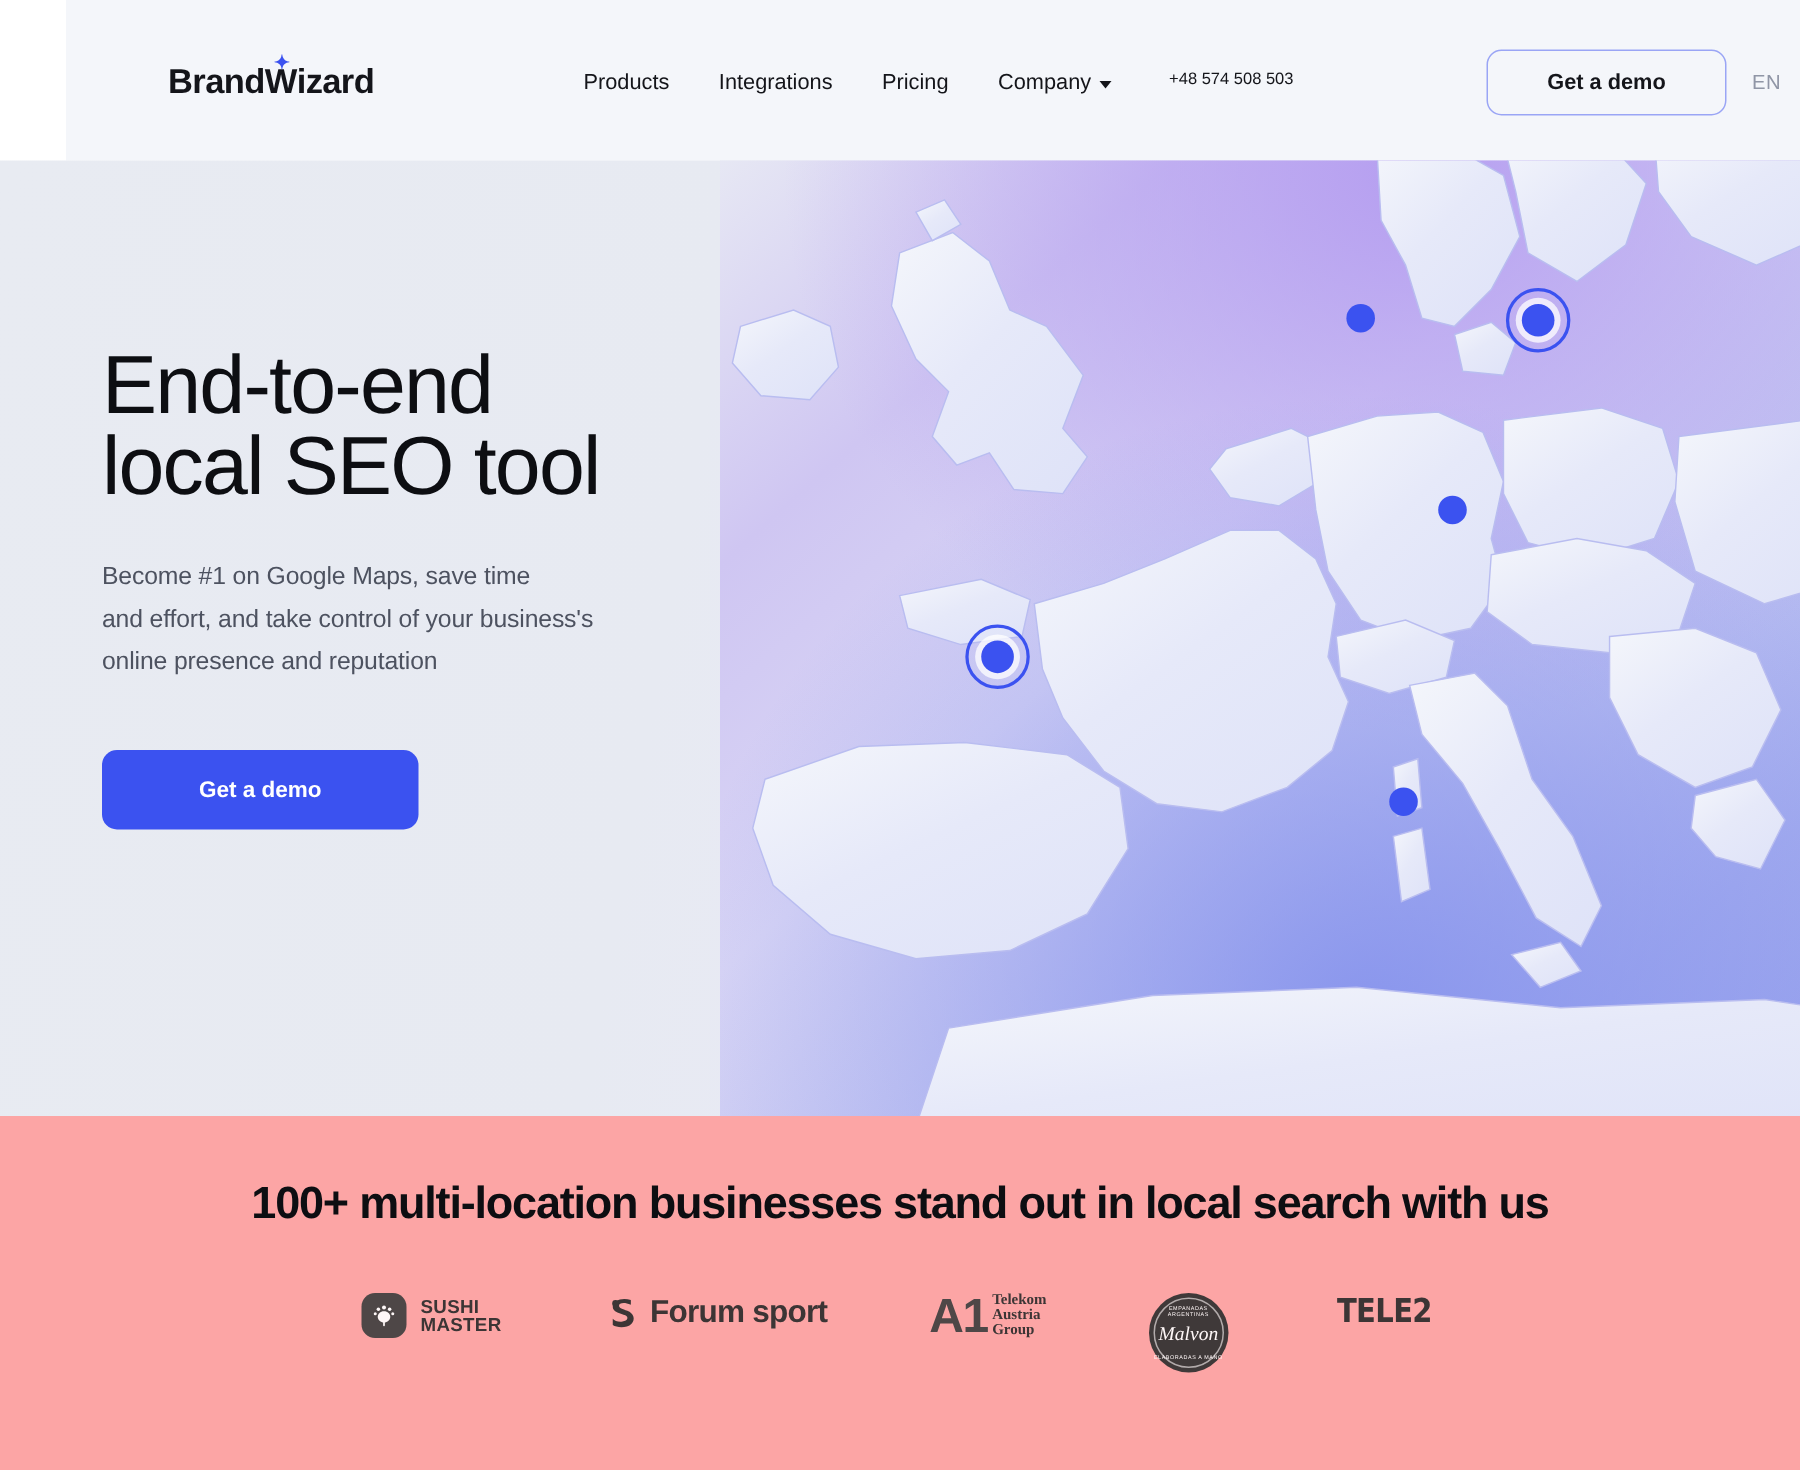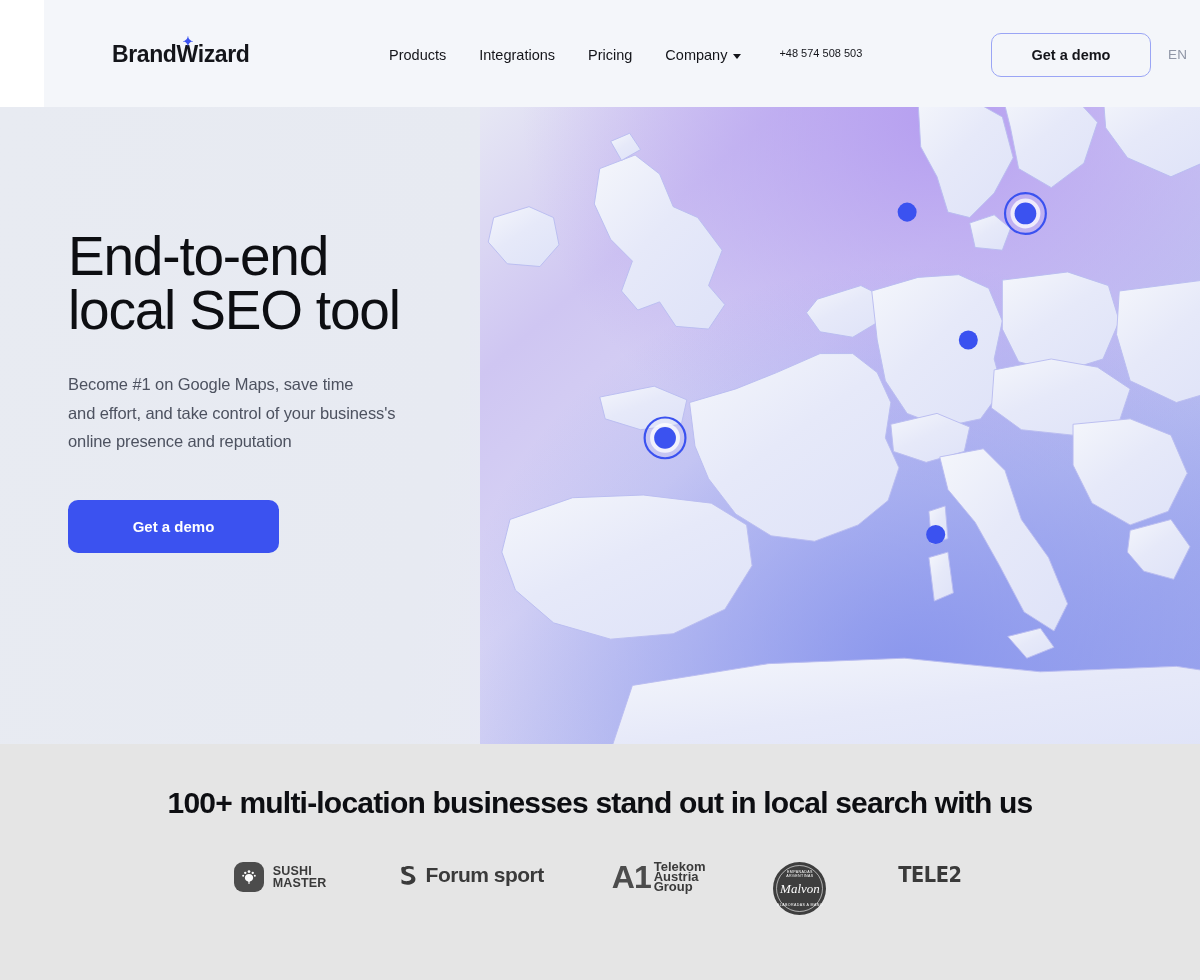--- a/index.html
+++ b/index.html
@@ -76,21 +76,21 @@
   .demo-btn-solid {
     margin-top:44px; width:211px; height:53px; border-radius:10px;
     background:#3b52f0; border:none; color:#ffffff;
     font-size:15px; font-weight:700; font-family:"Liberation Sans", sans-serif;
     display:flex; align-items:center; justify-content:center; cursor:pointer;
   }
 
   
   .clients {
     position:relative; width:1200px; height:236px;
-    background:#e5e5e5;
+    background:#fca5a5;
   }
   .clients-title-inner {
     position:absolute; top:42px; left:0; width:1200px;
     text-align:center; font-size:30px; font-weight:700;
     color:#0d0e12; letter-spacing:-0.8px;
   }
   .logo-row {
     position:absolute; top:118px; left:0; width:1200px;
     display:flex; align-items:flex-start; justify-content:center; gap:68px;
   }
@@ -110,22 +110,22 @@
   
   .forum { gap:5px; }
   .forum-mark { width:26px; height:26px; }
   .forum-txt {
     font-size:21px; font-weight:700; color:#2b2c30; letter-spacing:-0.5px;
   }
 
   
   .a1 { gap:3px; }
   .a1-mark { font-size:32px; font-weight:700; color:#3f4044; letter-spacing:-1px; line-height:30px; }
-  .a1-txt { font-size:13px; line-height:10px; color:#2b2c30; font-weight:700;
-            font-family:Liberation Sans, sans-serif; }
+  .a1-txt { font-size:10px; line-height:10px; color:#2b2c30; font-weight:700;
+            font-family:Liberation Serif, serif; }
 
   
   .malvon {
     width:53px; height:53px; border-radius:50%;
     background:#2f3034; color:#fff;
     display:flex; align-items:center; justify-content:center;
     position:relative;
   }
   .malvon-ring {
     position:absolute; inset:3px; border:1px solid rgba(255,255,255,.6); border-radius:50%;

